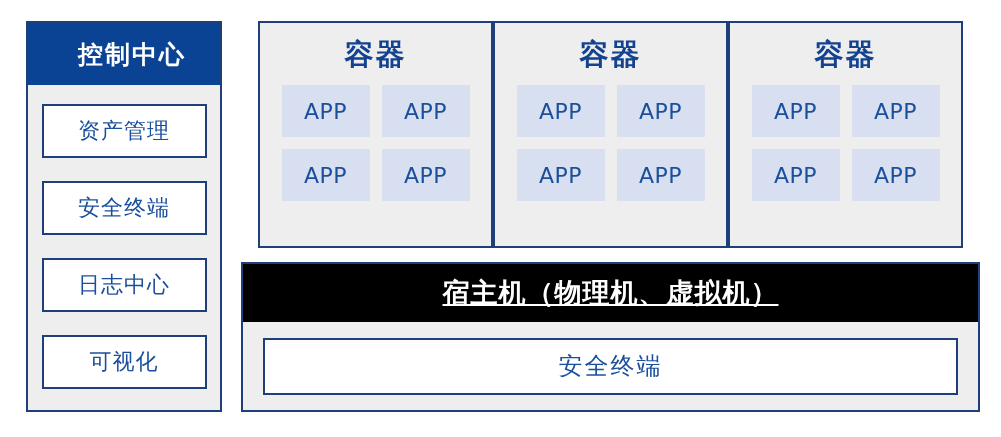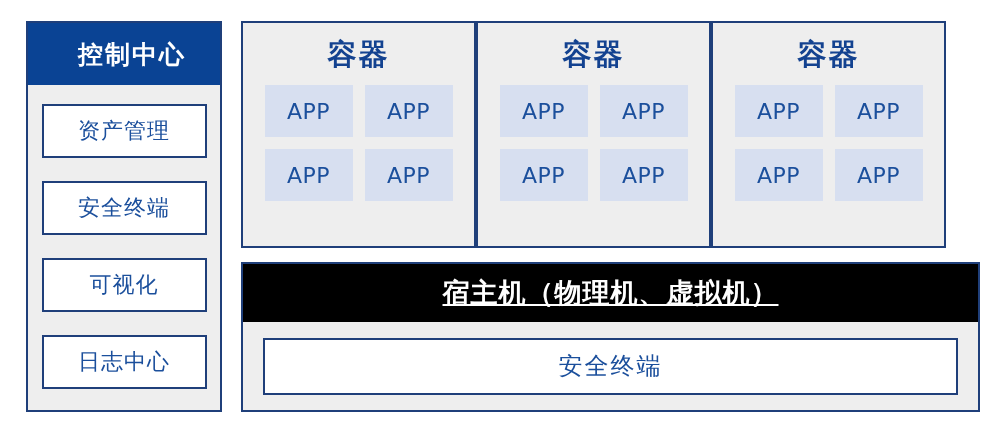--- a/index.html
+++ b/index.html
@@ -79,21 +79,21 @@
     height: 391px;
   }
 
   .containers-row {
     position: absolute;
     left: 0;
     top: 0;
     width: 739px;
     height: 227px;
     display: flex;
-    justify-content: flex-start;
+    justify-content: center;
   }
   .container-box {
     width: 235px;
     height: 227px;
     border: 2px solid #1f3f7a;
     background: #eeeeee;
     box-sizing: border-box;
     display: flex;
     flex-direction: column;
     align-items: center;
@@ -177,24 +177,24 @@
   <div class="control-panel">
     <div class="control-header">控制中心</div>
     <div class="control-body">
       <div class="control-item">
         <span>资产管理</span>
       </div>
       <div class="control-item">
         <span>安全终端</span>
       </div>
       <div class="control-item">
+        <span>日志中心</span>
+      </div>
+      <div class="control-item">
         <span>可视化</span>
-      </div>
-      <div class="control-item">
-        <span>日志中心</span>
       </div>
     </div>
   </div>
 
   <div class="right-side">
 
     <div class="containers-row">
 
       <div class="container-box">
         <div class="container-title">容器</div>

